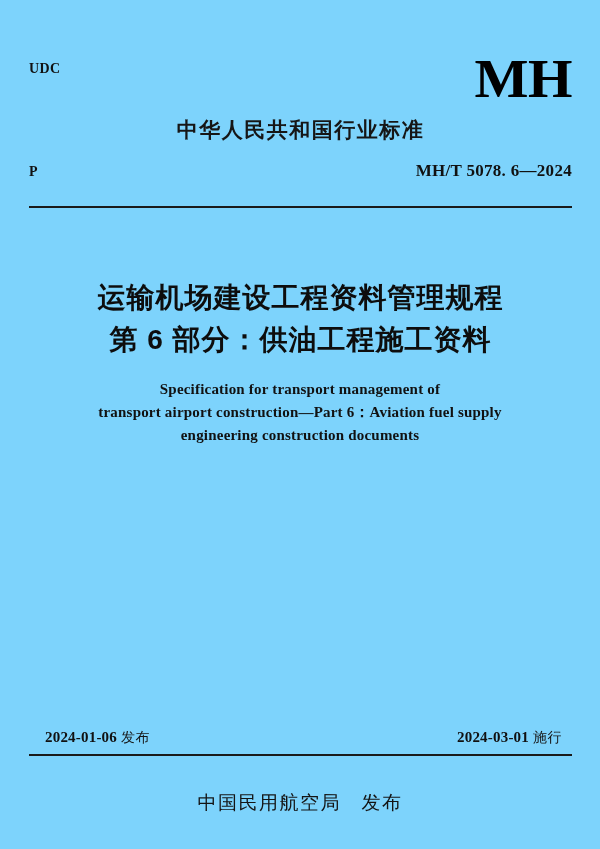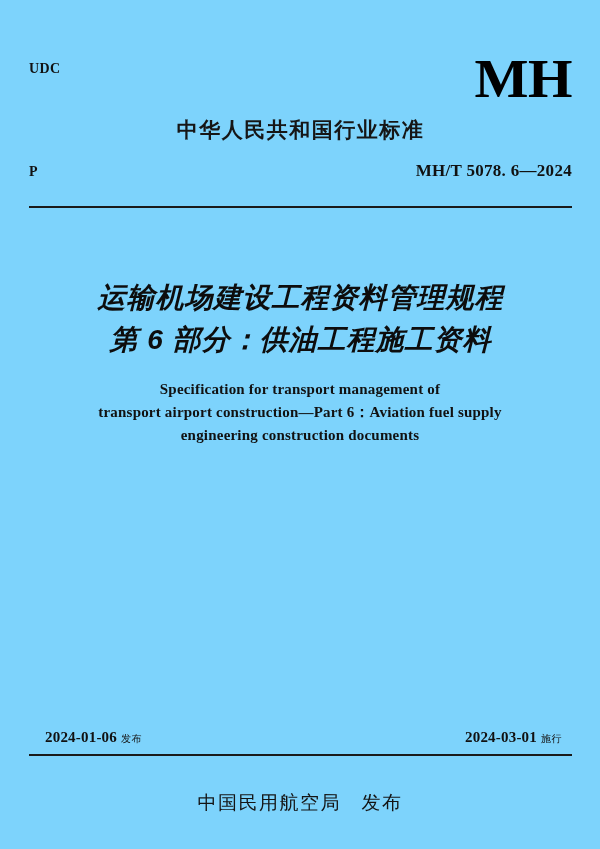--- a/index.html
+++ b/index.html
@@ -97,21 +97,20 @@
   .rule-top { top: 206px; }
   .rule-bottom { top: 754px; }
 
   
   .title-block {
     position: absolute;
     left: 1px;
     right: 0;
     top: 277px;
     text-align: center;
-    font-style: italic;
   }
   .title-cn {
     font-family: "Liberation Sans", sans-serif;
     font-weight: bold;
     font-size: 28px;
     line-height: 42px;
     letter-spacing: 1px;
     color: #0d0d0d;
     white-space: pre;
   }
@@ -152,21 +151,21 @@
   }
   .date-num {
     font-family: "Liberation Serif", serif;
     font-weight: bold;
     font-size: 15px;
     letter-spacing: 0.2px;
   }
   .date-word {
     font-family: "Liberation Sans", sans-serif;
     font-weight: normal;
-    font-size: 10px;
+    font-size: 14px;
     letter-spacing: 0.5px;
     margin-left: 4px;
     color: #161616;
   }
 
   
   .publisher {
     position: absolute;
     left: 0;
     right: 0;

